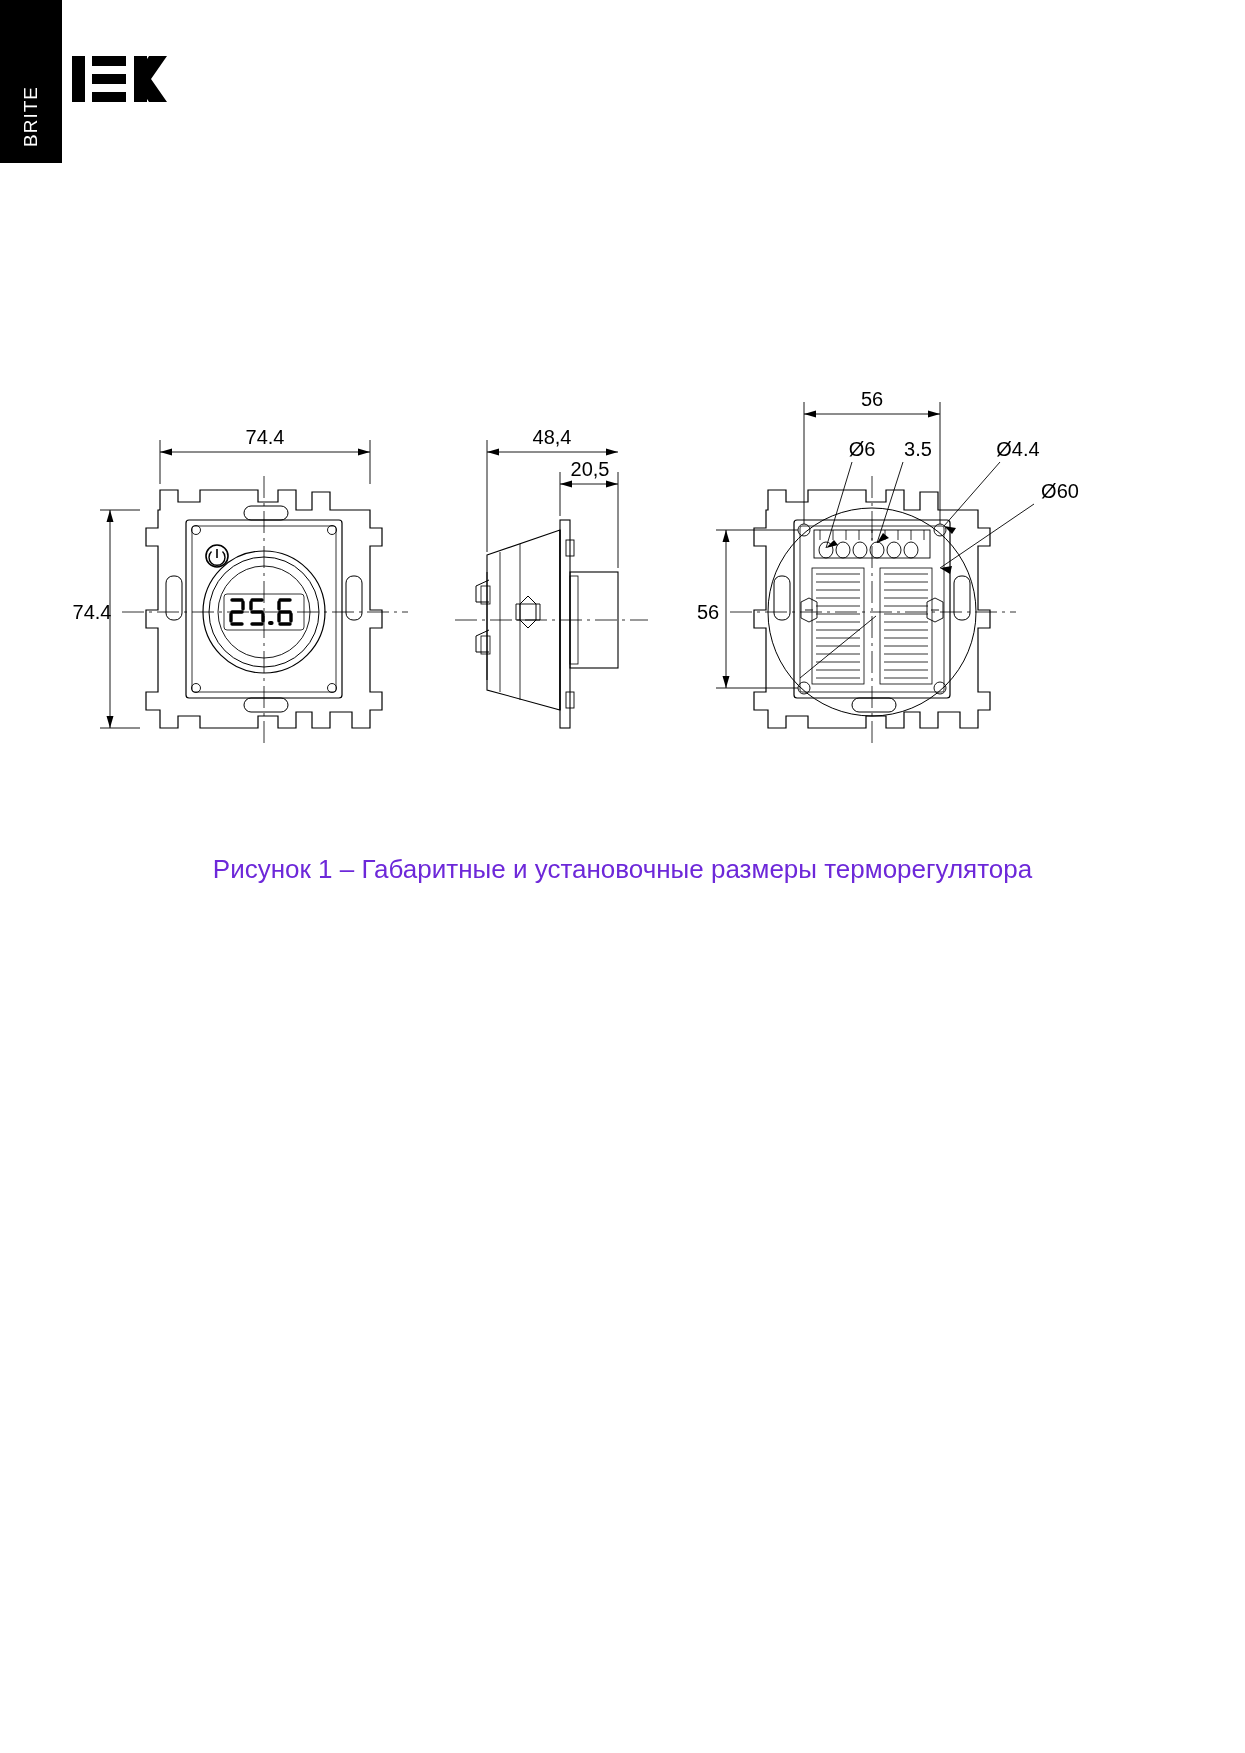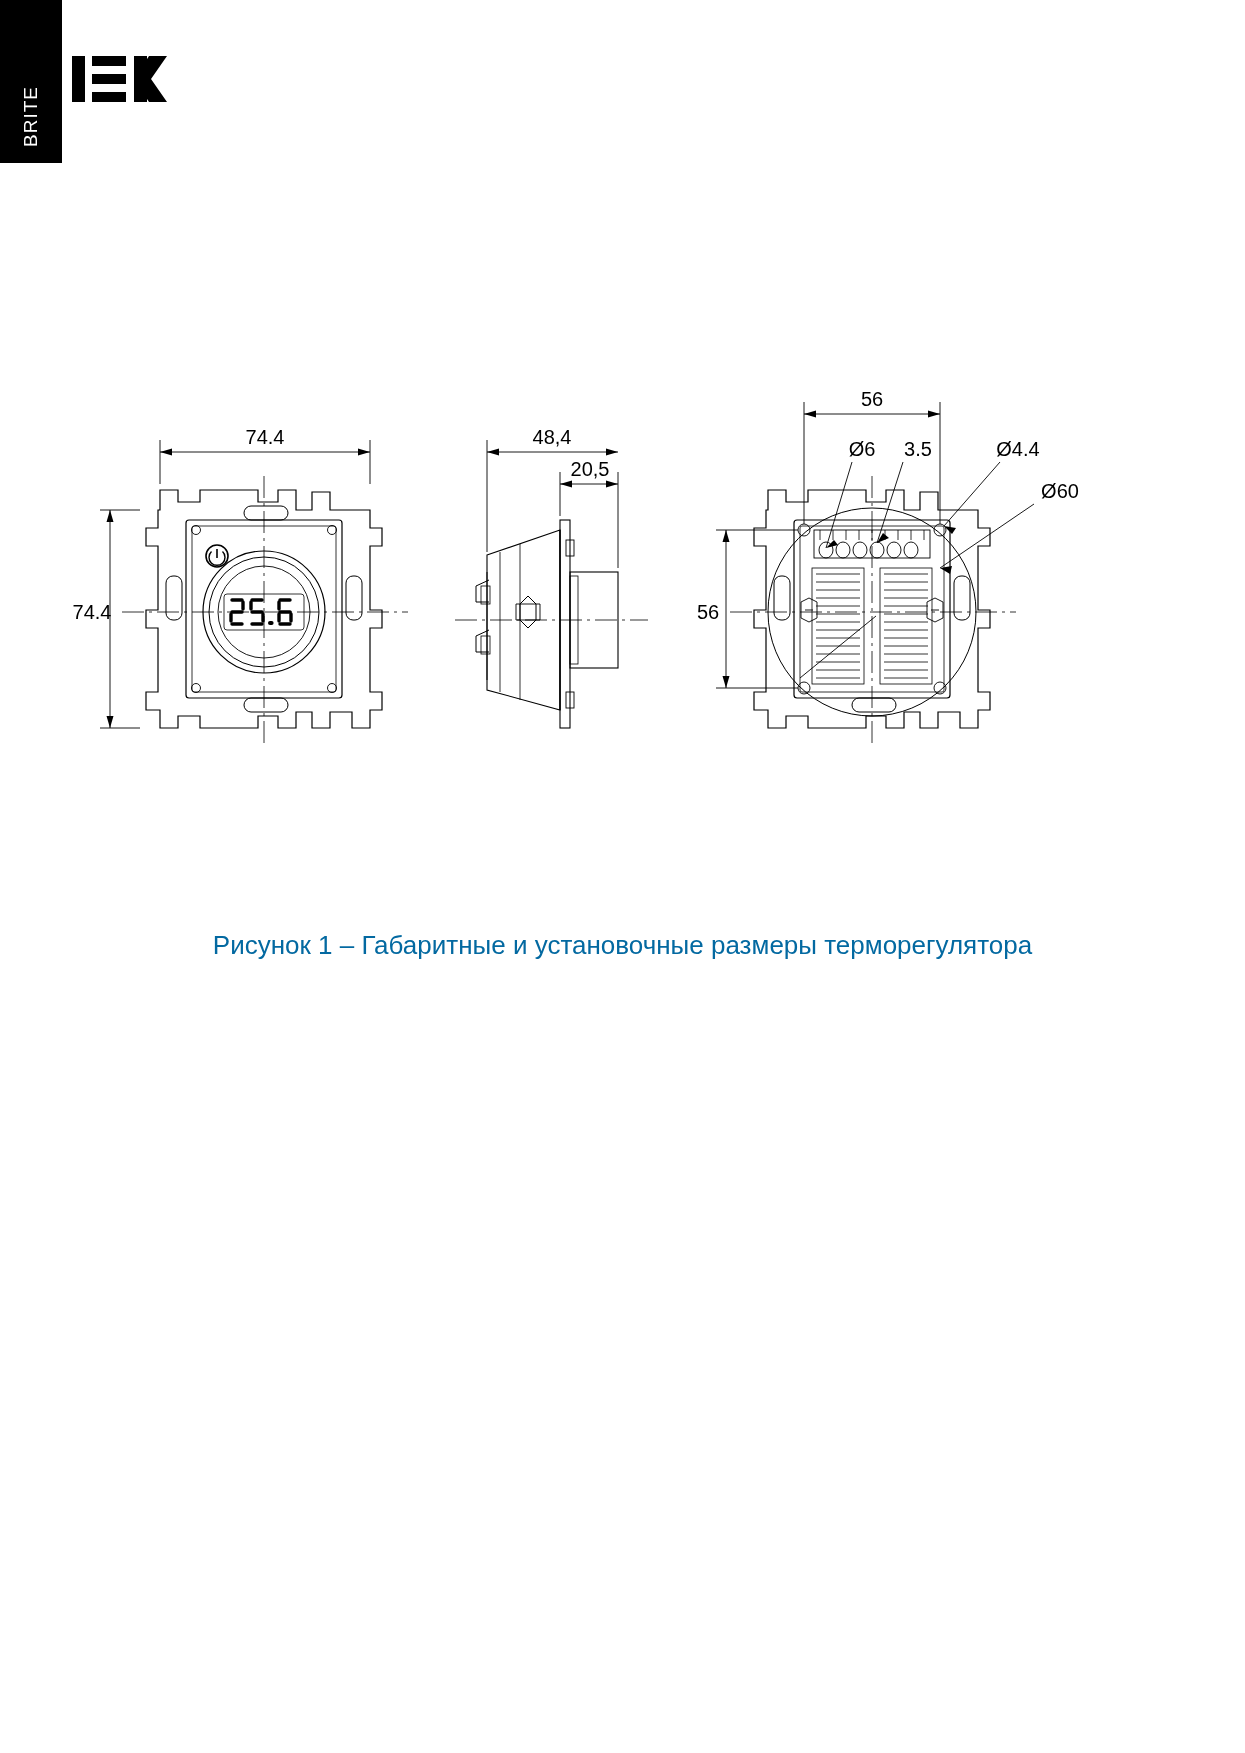--- a/index.html
+++ b/index.html
@@ -59,26 +59,26 @@
     top: 380px;
     width: 1245px;
     height: 430px;
   }
   .drawing svg { display: block; }
 
   
   .caption {
     position: absolute;
     left: 0;
-    top: 930px;
+    top: 854px;
     width: 1245px;
     text-align: center;
     font-size: 26px;
     font-family: "Liberation Sans", sans-serif;
-    color: #0369a1;
+    color: #6d28d9;
   }
 
   text { font-family: "Liberation Sans", sans-serif; }
 </style>
 </head>
 <body>
 
 <div class="brand-tab">
   <div class="vtext">BRITE</div>
 </div>

